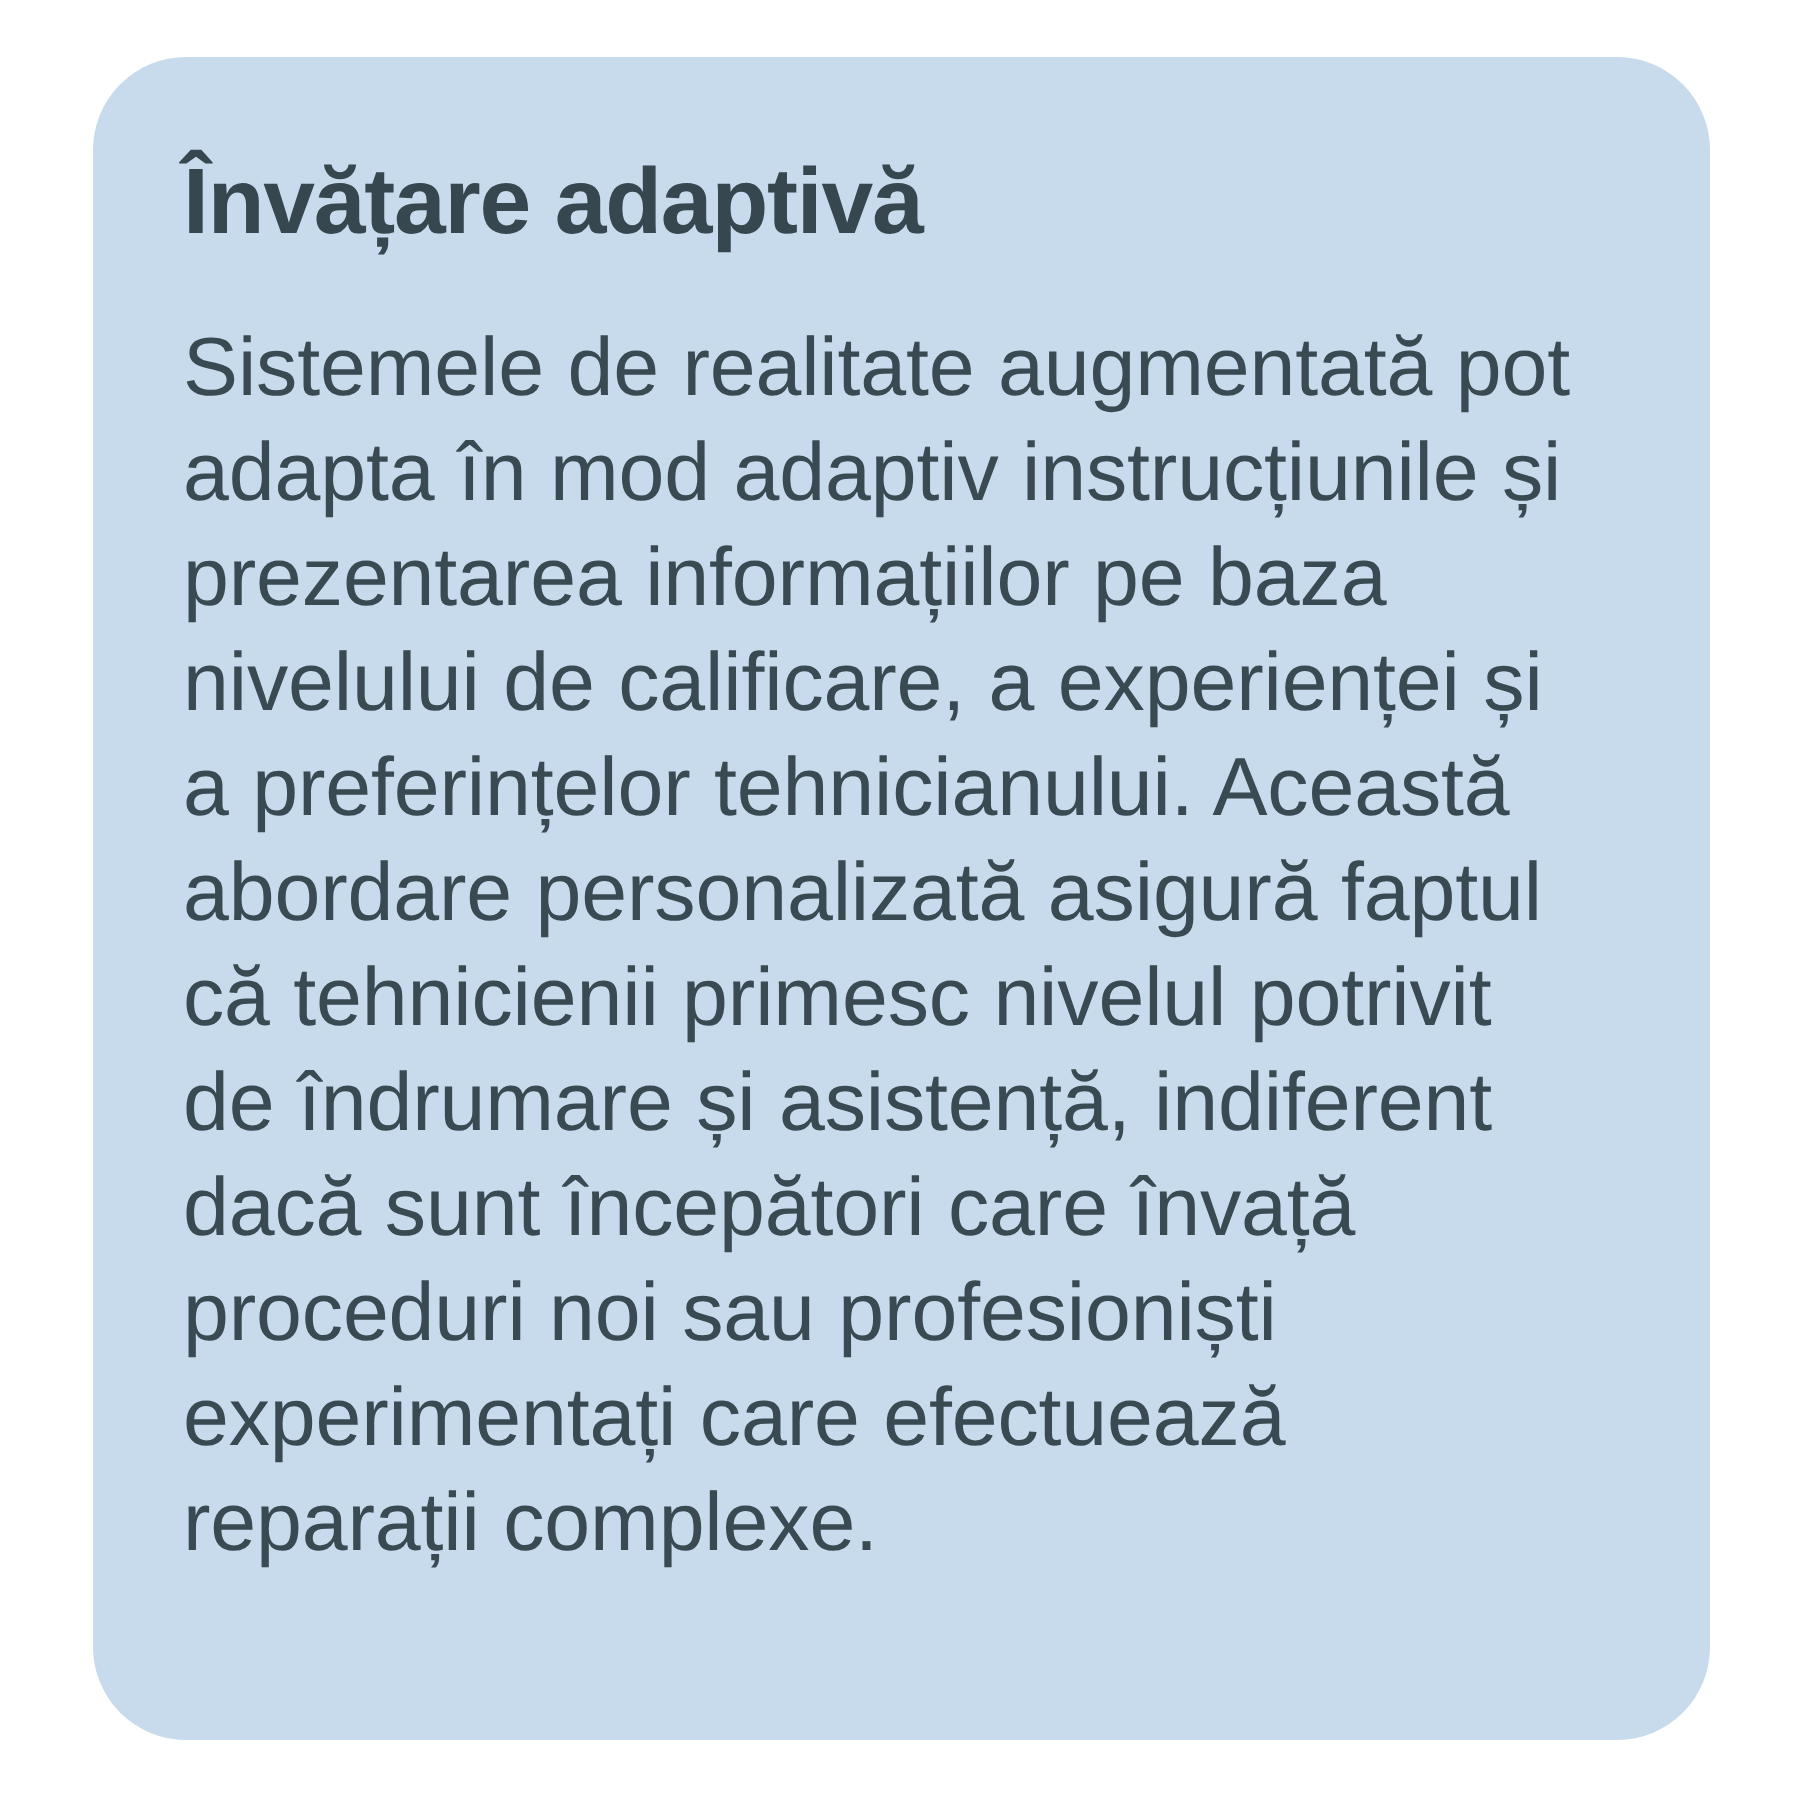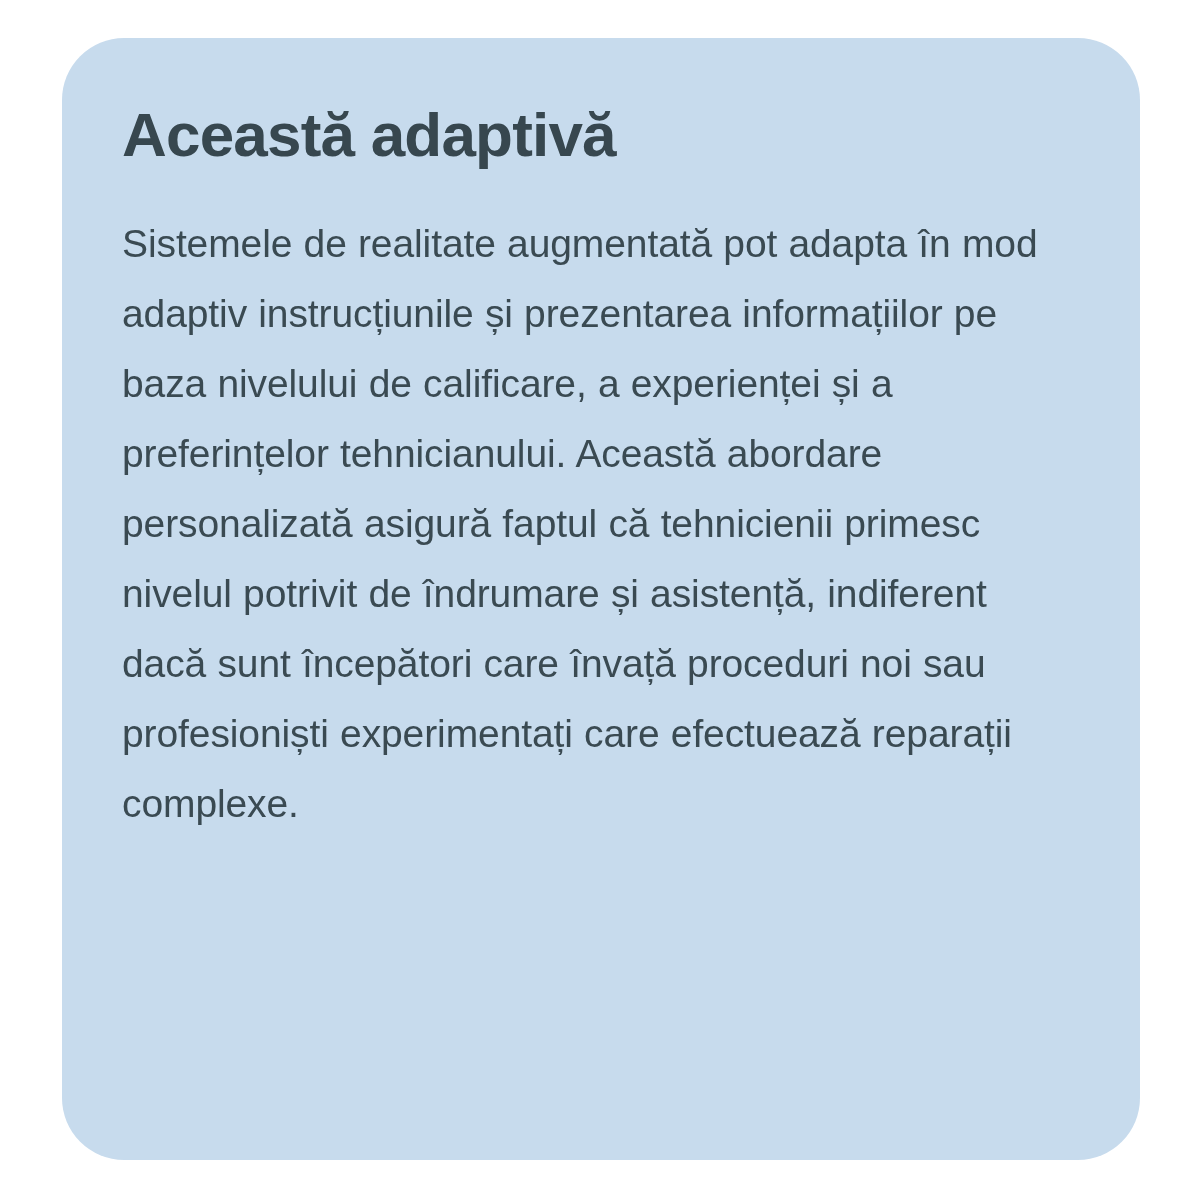--- a/index.html
+++ b/index.html
@@ -46,34 +46,34 @@
     letter-spacing: -0.8px;
     color: #37474f;
     white-space: nowrap;
   }
 
   .card-body {
     margin: 0;
     padding: 0;
     margin-top: 40px;
     width: 940px;
-    font-size: 39px;
+    font-size: 55px;
     font-weight: 400;
     line-height: 70px;
     letter-spacing: -0.1px;
     color: #3a4a52;
     word-spacing: 0.5px;
   }
 </style>
 </head>
 <body>
 
 <div class="canvas">
 
   <section class="info-card">
 
-    <h1 class="card-title">Această adaptivă</h1>
+    <h1 class="card-title">Învățare adaptivă</h1>
 
     <p class="card-body">Sistemele de realitate augmentată pot adapta în mod adaptiv instrucțiunile și prezentarea informațiilor pe baza nivelului de calificare, a experienței și a preferințelor tehnicianului. Această abordare personalizată asigură faptul că tehnicienii primesc nivelul potrivit de îndrumare și asistență, indiferent dacă sunt începători care învață proceduri noi sau profesioniști experimentați care efectuează reparații complexe.</p>
 
   </section>
 
 </div>
 
 </body></html>

